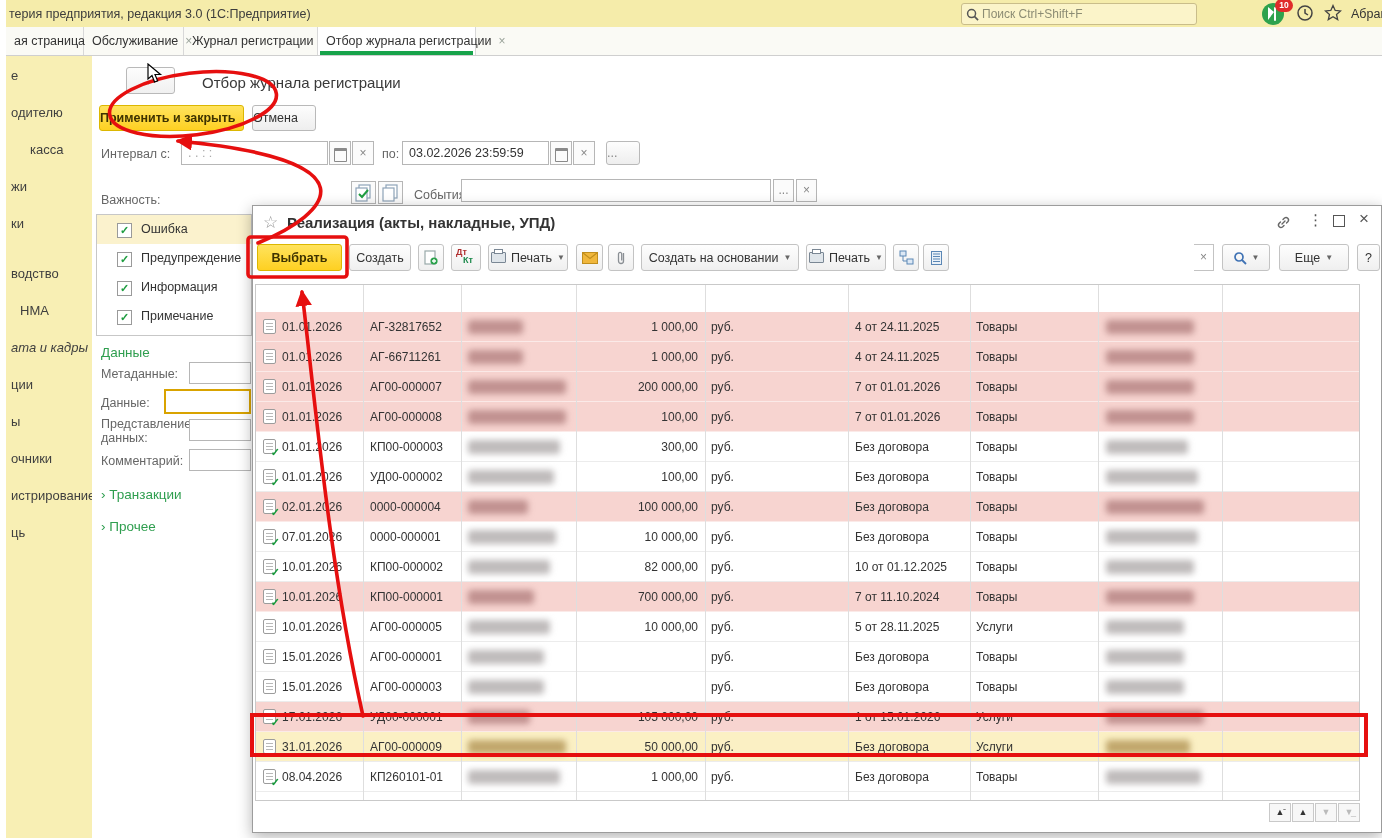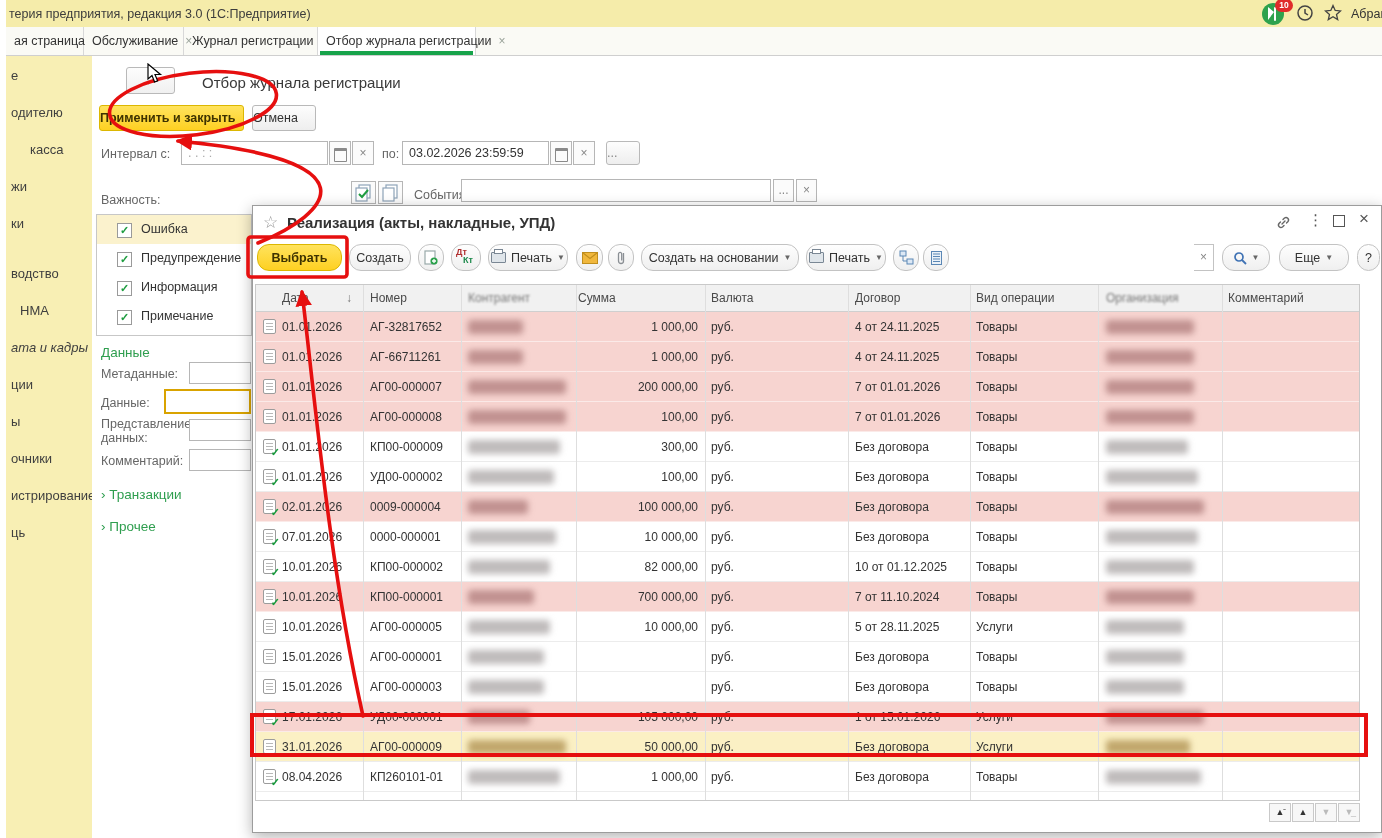--- a/index.html
+++ b/index.html
@@ -59,21 +59,21 @@
   .section-h{font-size:13.5px;}
   .focus-field{border:2px solid #d9a300;}
   .tool-ico-btn{border:1px solid #b6b6b6;background:#fbfbfb;box-sizing:border-box;}
 
   
   .modal{position:absolute;left:246px;top:205px;width:1130px;height:628px;background:#fff;
     border:1px solid #9c9c9c;box-shadow:0 4px 14px rgba(0,0,0,.3);box-sizing:border-box;z-index:10;}
   .m-star{position:absolute;left:10px;top:6px;font-size:17px;color:#9a9a9a;}
   .m-title{position:absolute;left:34px;top:8px;font-size:15px;font-weight:bold;color:#333;white-space:nowrap;}
   .wctrl{position:absolute;top:6px;color:#555;font-size:14px;}
-  .mbtn{position:absolute;top:38px;height:27px;border:1px solid #c3c3c3;border-radius:12px;
+  .mbtn{position:absolute;top:38px;height:27px;border:1px solid #c3c3c3;border-radius:3px;
     background:linear-gradient(#fefefe,#efefef);font-size:12.5px;color:#333;box-sizing:border-box;
     display:flex;align-items:center;justify-content:center;white-space:nowrap;}
   .mbtn.yellow{background:linear-gradient(#ffe35d,#fed022);border-color:#dcb701;font-weight:bold;color:#3d3200;}
   .caret{font-size:8px;color:#666;margin-left:5px;}
   .printer{display:inline-block;width:13px;height:9px;border:1px solid #7a8794;border-radius:1px;background:#dfe5ea;position:relative;margin-right:5px;}
   .printer::before{content:'';position:absolute;left:2px;top:-4px;width:7px;height:3px;border:1px solid #7a8794;background:#fff;}
   .m-search{position:absolute;left:739px;top:38px;width:202px;height:27px;border:1px solid #c3c3c3;box-sizing:border-box;
     display:flex;align-items:center;padding-left:6px;color:#9a9a9a;font-size:12.5px;background:#fff;}
   .m-search-x{position:absolute;left:941px;top:38px;width:20px;height:27px;border:1px solid #c3c3c3;border-left:none;
     box-sizing:border-box;text-align:center;line-height:25px;color:#888;background:#fff;}
@@ -107,20 +107,27 @@
   #anno{position:absolute;left:0;top:0;z-index:60;pointer-events:none;}
   #cursor{position:absolute;left:140px;top:63px;z-index:70;pointer-events:none;}
 </style>
 </head>
 <body>
 
 <div id="screen">
 
   <div class="titlebar">
     <div class="app-title">терия предприятия, редакция 3.0  (1С:Предприятие)</div>
+    <div class="tb-search">
+      <svg width="13" height="13" viewBox="0 0 14 14">
+        <circle cx="6" cy="6" r="4.3" fill="none" stroke="#555" stroke-width="1.6"></circle>
+        <line x1="9.3" y1="9.3" x2="13" y2="13" stroke="#555" stroke-width="1.8"></line>
+      </svg>
+      <span class="ph">Поиск Ctrl+Shift+F</span>
+    </div>
     <div class="notif">
       <div class="sail"></div>
       <div class="mast"></div>
     </div>
     <div class="badge">10</div>
     <svg class="tb-ico" style="left:1290px;" viewBox="0 0 18 18">
       <circle cx="9" cy="9" r="7" fill="none" stroke="#444" stroke-width="1.5"></circle>
       <polyline points="9,5 9,9 12,11" fill="none" stroke="#444" stroke-width="1.5"></polyline>
     </svg>
     <svg class="tb-ico" style="left:1318px;" viewBox="0 0 18 18">
@@ -293,32 +300,20 @@
       </svg>
       <span class="caret">▼</span>
     </div>
     <div class="mbtn" style="left:1026px;width:70px;">
       <span>Еще</span>
         <span class="caret">▼</span>
     </div>
     <div class="mbtn" style="left:1104px;width:23px;">?</div>
 
     <div class="dtable">
-      <div class="thead">
-          <span style="left: 26px;">Дата</span>
-          <span style="left: 114px;">Номер</span>
-          <span class="hblur" style="left: 212px;">Контрагент</span>
-          <span style="left: 322px;">Сумма</span>
-          <span style="left: 455px;">Валюта</span>
-          <span style="left: 599px;">Договор</span>
-          <span style="left: 720px;">Вид операции</span>
-          <span class="hblur" style="left: 850px;">Организация</span>
-          <span style="left: 972px;">Комментарий</span>
-          <span style="left: 90px; color: rgb(119, 119, 119);">↓</span>
-        </div>
       <div class="trows">
           <div class="trow pink">
             <span class="dicon"></span>
             <span class="c date" style="left: 26px;">01.01.2026</span>
             <span class="c num" style="left: 114px;">АГ-32817652</span>
             <span class="blurb" style="left: 212px; width: 55px;"></span>
             <span class="c sum">1 000,00</span>
             <span class="c cur" style="left: 455px;">руб.</span>
             <span class="c contract" style="left: 599px;">4 от 24.11.2025</span>
             <span class="c op" style="left: 720px;">Товары</span>
@@ -353,21 +348,21 @@
             <span class="blurb" style="left: 212px; width: 98px;"></span>
             <span class="c sum">100,00</span>
             <span class="c cur" style="left: 455px;">руб.</span>
             <span class="c contract" style="left: 599px;">7 от 01.01.2026</span>
             <span class="c op" style="left: 720px;">Товары</span>
             <span class="blurb" style="left: 850px; width: 88px;"></span>
           </div>
           <div class="trow white">
             <span class="dicon posted"></span>
             <span class="c date" style="left: 26px;">01.01.2026</span>
-            <span class="c num" style="left: 114px;">КП00-000009</span>
+            <span class="c num" style="left: 114px;">КП00-000003</span>
             <span class="blurb" style="left: 212px; width: 92px;"></span>
             <span class="c sum">300,00</span>
             <span class="c cur" style="left: 455px;">руб.</span>
             <span class="c contract" style="left: 599px;">Без договора</span>
             <span class="c op" style="left: 720px;">Товары</span>
             <span class="blurb" style="left: 850px; width: 82px;"></span>
           </div>
           <div class="trow white">
             <span class="dicon posted"></span>
             <span class="c date" style="left: 26px;">01.01.2026</span>
@@ -375,21 +370,21 @@
             <span class="blurb" style="left: 212px; width: 86px;"></span>
             <span class="c sum">100,00</span>
             <span class="c cur" style="left: 455px;">руб.</span>
             <span class="c contract" style="left: 599px;">Без договора</span>
             <span class="c op" style="left: 720px;">Товары</span>
             <span class="blurb" style="left: 850px; width: 92px;"></span>
           </div>
           <div class="trow pink">
             <span class="dicon posted"></span>
             <span class="c date" style="left: 26px;">02.01.2026</span>
-            <span class="c num" style="left: 114px;">0009-000004</span>
+            <span class="c num" style="left: 114px;">0000-000004</span>
             <span class="blurb" style="left: 212px; width: 60px;"></span>
             <span class="c sum">100 000,00</span>
             <span class="c cur" style="left: 455px;">руб.</span>
             <span class="c contract" style="left: 599px;">Без договора</span>
             <span class="c op" style="left: 720px;">Товары</span>
             <span class="blurb" style="left: 850px; width: 98px;"></span>
           </div>
           <div class="trow white">
             <span class="dicon posted"></span>
             <span class="c date" style="left: 26px;">07.01.2026</span>

